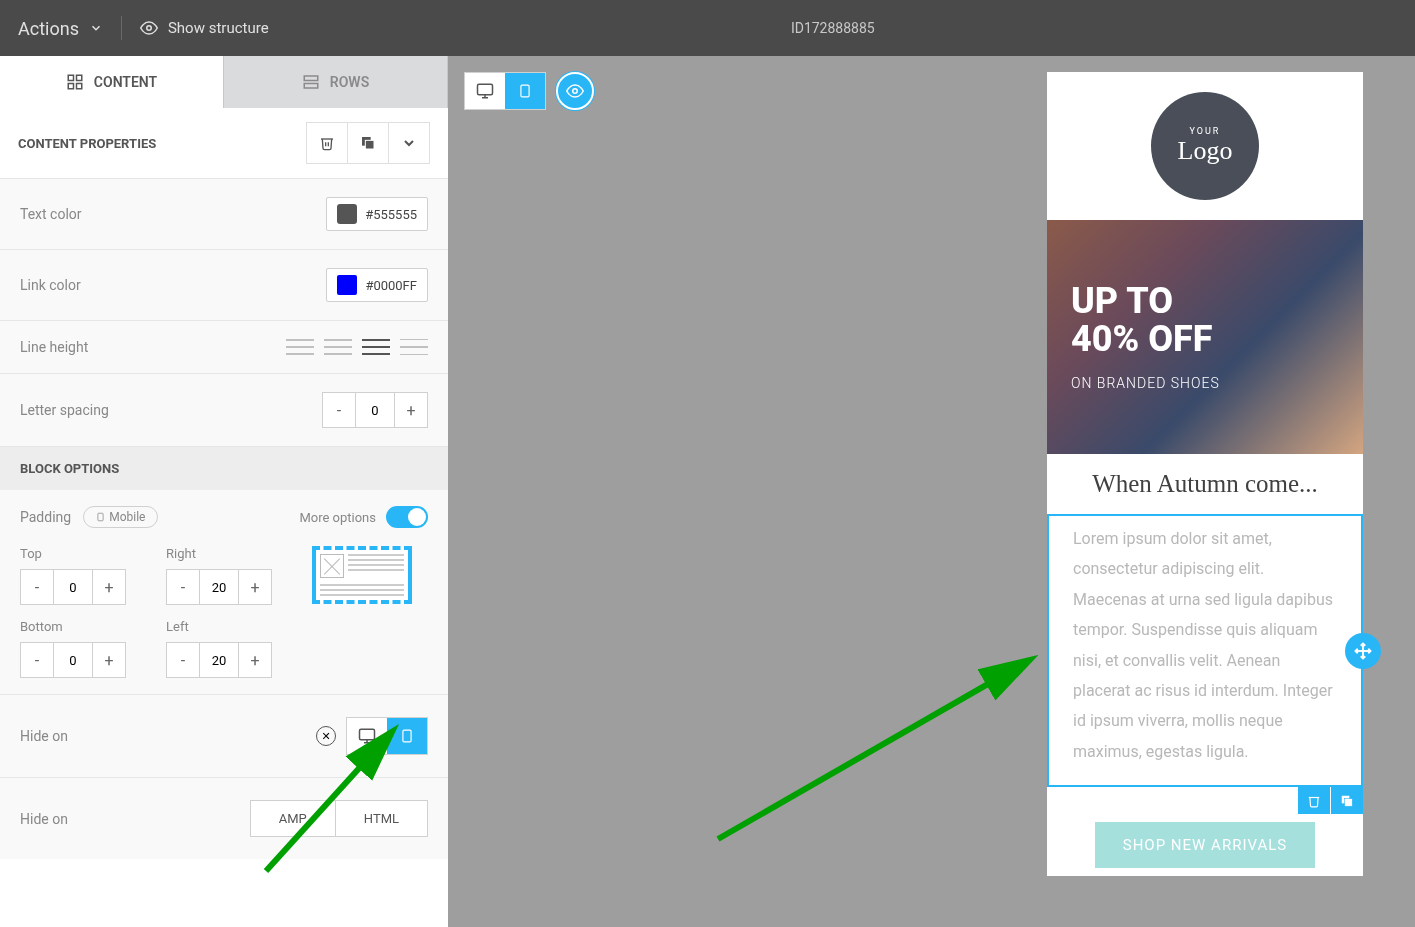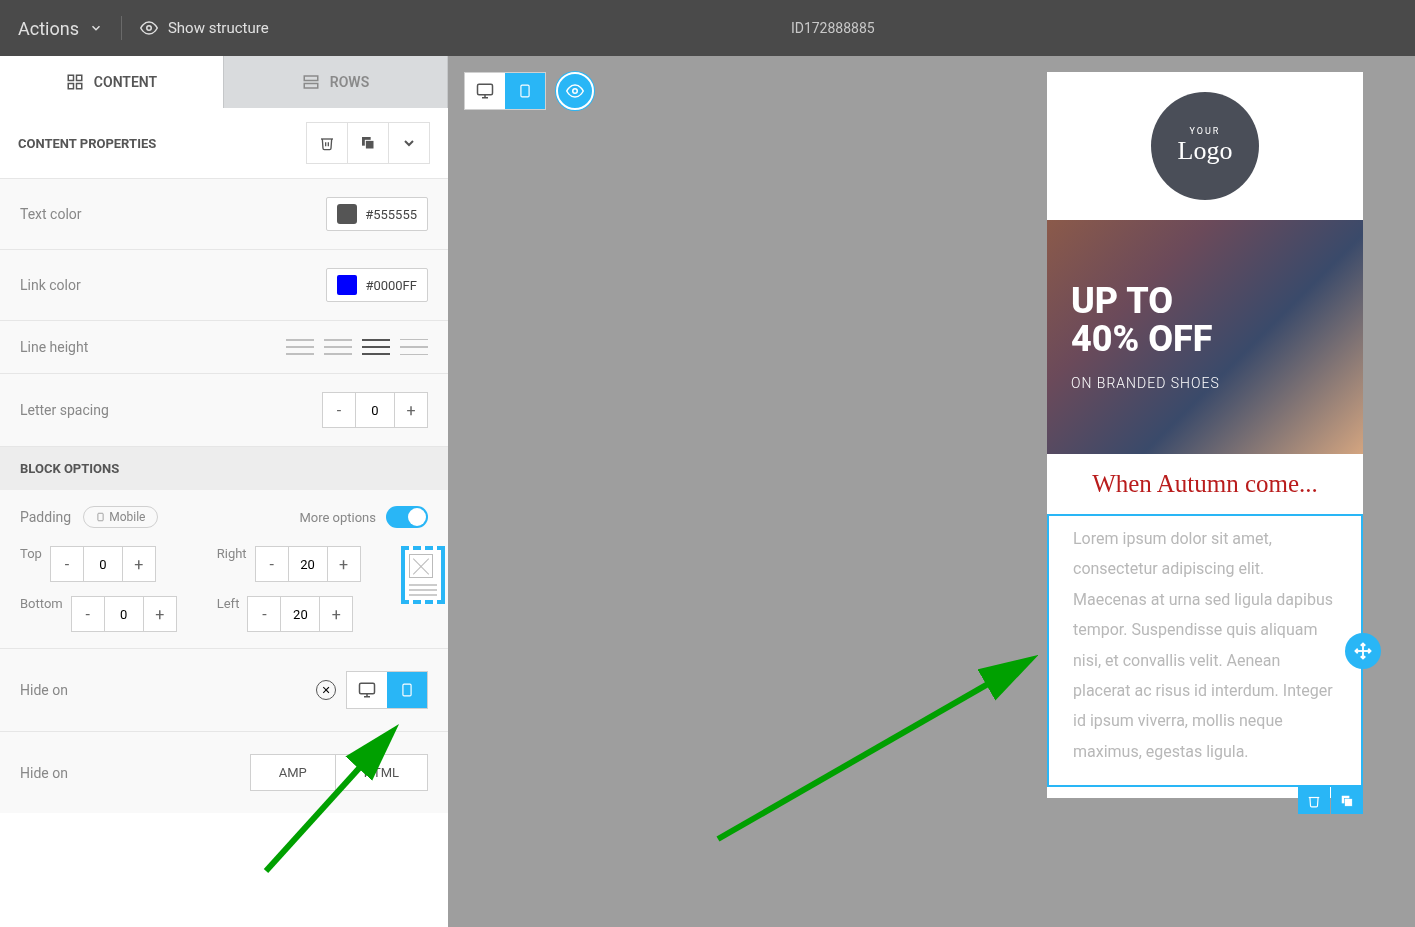--- a/index.html
+++ b/index.html
@@ -34,21 +34,21 @@
 .stepper input { width: 40px; text-align: center; border: none; border-left: 1px solid #d0d0d0; border-right: 1px solid #d0d0d0; font-size: 13px; }
 .section-header { padding: 14px 20px; background: #ededed; font-size: 13px; font-weight: 700; color: #555; }
 .padding-row { padding: 16px 20px; background: #f9f9f9; }
 .padding-top-row { display: flex; align-items: center; justify-content: space-between; margin-bottom: 18px; }
 .padding-top-left { display: flex; align-items: center; gap: 12px; }
 .mobile-chip { border: 1px solid #d0d0d0; border-radius: 12px; padding: 3px 12px; font-size: 12px; color: #888; display: flex; align-items: center; gap: 4px; }
 .more-opts { display: flex; align-items: center; gap: 10px; font-size: 13px; color: #888; }
 .toggle { width: 42px; height: 22px; background: #29b6f6; border-radius: 11px; position: relative; cursor: pointer; }
 .toggle::after { content: ''; position: absolute; right: 2px; top: 2px; width: 18px; height: 18px; background: #fff; border-radius: 50%; }
 .padding-grid { display: flex; gap: 40px; align-items: flex-start; }
-.padding-col { display: flex; gap: 8px; }
+.padding-col { display: flex; flex-direction: column; gap: 8px; }
 .padlabel { font-size: 13px; color: #888; }
 .padding-preview { width: 100px; height: 58px; border: 4px solid #29b6f6; border-top-style: dashed; border-bottom-style: dashed; background: #fff; padding: 4px; display: flex; flex-direction: column; gap: 3px; }
 .padding-preview-inner { display: flex; gap: 4px; height: 100%; }
 .pp-square { width: 24px; height: 24px; border: 1px solid #bbb; position: relative; }
 .pp-square::before, .pp-square::after { content:''; position:absolute; background:#bbb; }
 .pp-square::before { width:100%; height:1px; top:50%; transform: rotate(45deg); }
 .pp-square::after { width:100%; height:1px; top:50%; transform: rotate(-45deg); }
 .pp-lines { flex:1; display:flex; flex-direction:column; gap:3px; }
 .pp-lines div { height: 2px; background: #ccc; }
 .hide-on-row { display: flex; align-items: center; justify-content: space-between; padding: 22px 20px; border-top: 1px solid #e6e6e6; background: #f9f9f9; }
@@ -67,21 +67,21 @@
 .eyebtn { width: 38px; height: 38px; border-radius: 50%; background: #29b6f6; display:flex; align-items:center; justify-content:center; cursor:pointer; color:#fff; border:2px solid #fff; box-shadow: 0 0 0 1px #29b6f6; }
 .preview { position: absolute; right: 52px; top: 16px; width: 316px; background: #fff; }
 .logo-area { height: 148px; display:flex; align-items:center; justify-content:center; }
 .logo-circle { width: 108px; height: 108px; border-radius: 50%; background: #4a4e58; color:#fff; display:flex; flex-direction:column; align-items:center; justify-content:center; }
 .logo-your { font-size: 9px; letter-spacing: 2px; }
 .logo-logo { font-family: cursive; font-size: 26px; }
 .hero { height: 234px; background: linear-gradient(135deg, #8b5a4a 0%, #6b4a5a 30%, #3a4a6a 60%, #d4a580 100%); position: relative; display:flex; align-items:center; padding: 0 24px; color:#fff; }
 .hero h1 { font-size: 36px; font-weight: 800; line-height: 1.05; }
 .hero p { font-size: 14px; letter-spacing: 1px; margin-top: 17px; font-weight: 300; }
 .title-row { padding: 16px 20px; text-align:center; }
-.title-row h2 { color: #b91c1c; font-size: 25px; font-weight: 400; font-family: Georgia, serif; }
+.title-row h2 { color: #404040; font-size: 25px; font-weight: 400; font-family: Georgia, serif; }
 .body-text { padding: 8px 24px 18px; color: #b8b8b8; font-size: 16px; line-height: 1.9; border: 2px solid #29b6f6; margin: 0 0 11px 0; position: relative; filter: blur(0.5px); }
 .movebtn { position: absolute; right: -18px; top: 50%; transform: translateY(-50%); width: 36px; height: 36px; border-radius: 50%; background: #29b6f6; display:flex; align-items:center; justify-content:center; cursor:pointer; color:#fff; z-index:5; }
 .block-tools { position: absolute; right: 0; bottom: -27px; display:flex; }
 .block-tools div { width: 32px; height: 27px; background: #29b6f6; color:#fff; display:flex; align-items:center; justify-content:center; cursor:pointer; margin-left:1px; }
 .cta { padding: 24px 0 8px; text-align:center; }
 .cta button { background: #7fd3d0; opacity: 0.7; color: #fff; border:none; padding: 14px 28px; font-size: 15px; letter-spacing: 1px; cursor:pointer; }
 .arrow { position: absolute; pointer-events: none; }
 svg { display: block; }
 </style>
 </head>
@@ -370,20 +370,23 @@
               </svg>
             </div>
           <div>
               <svg width="14" height="14" viewBox="0 0 24 24" fill="currentColor">
                 <rect x="3" y="3" width="13" height="13"></rect>
                 <rect x="8" y="8" width="13" height="13" stroke="#29b6f6" stroke-width="1"></rect>
               </svg>
             </div>
         </div>
       </div>
+      <div class="cta">
+        <button>SHOP NEW ARRIVALS</button>
+      </div>
     </div>
 
     <svg class="arrow" style="left:-190px; top:590px" width="780" height="200">
       <defs>
           <marker id="ah1" markerWidth="10" markerHeight="10" refX="8" refY="3" orient="auto">
             <polygon points="0 0, 10 3, 0 6" fill="#00a000"></polygon>
           </marker>
         </defs>
       <line x1="460" y1="193" x2="770" y2="15" stroke="#00a000" stroke-width="6" marker-end="url(#ah1)"></line>
     </svg>

